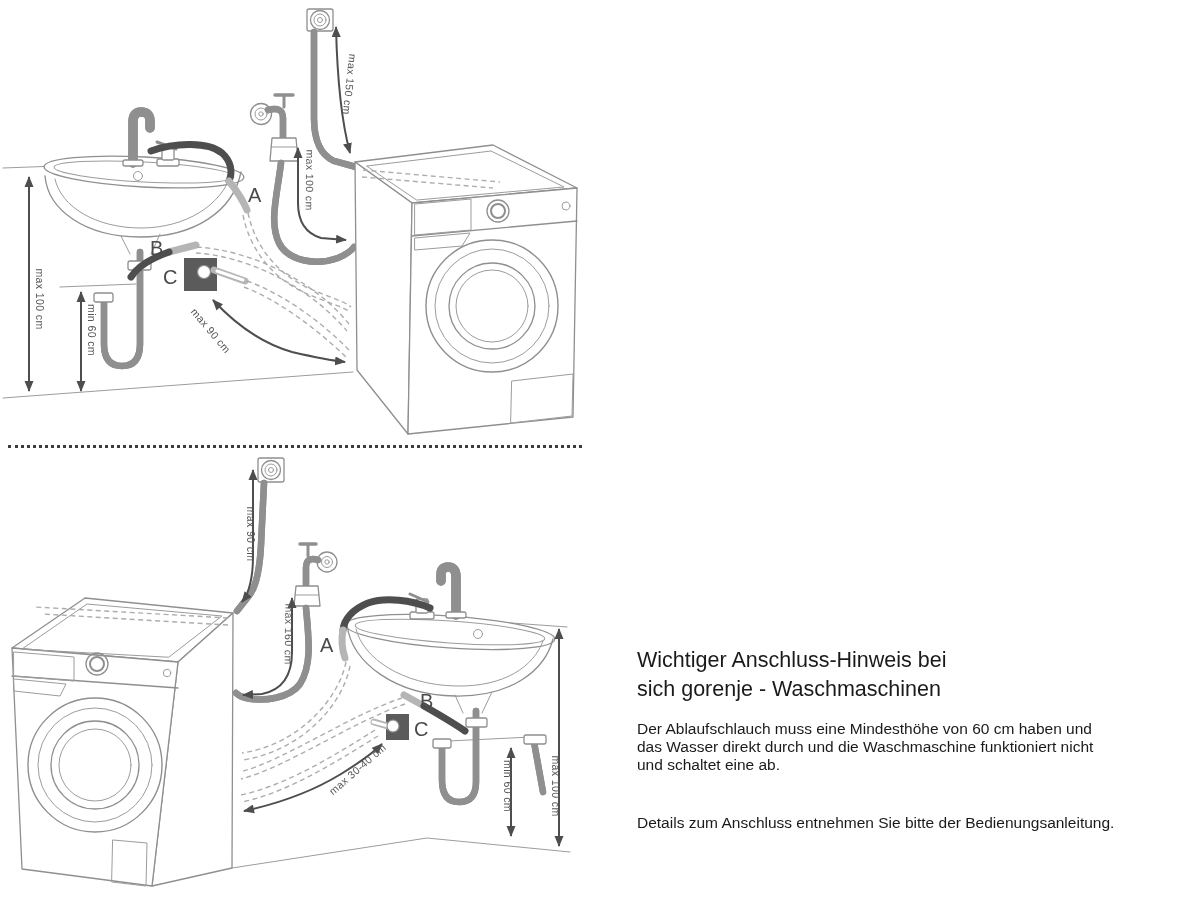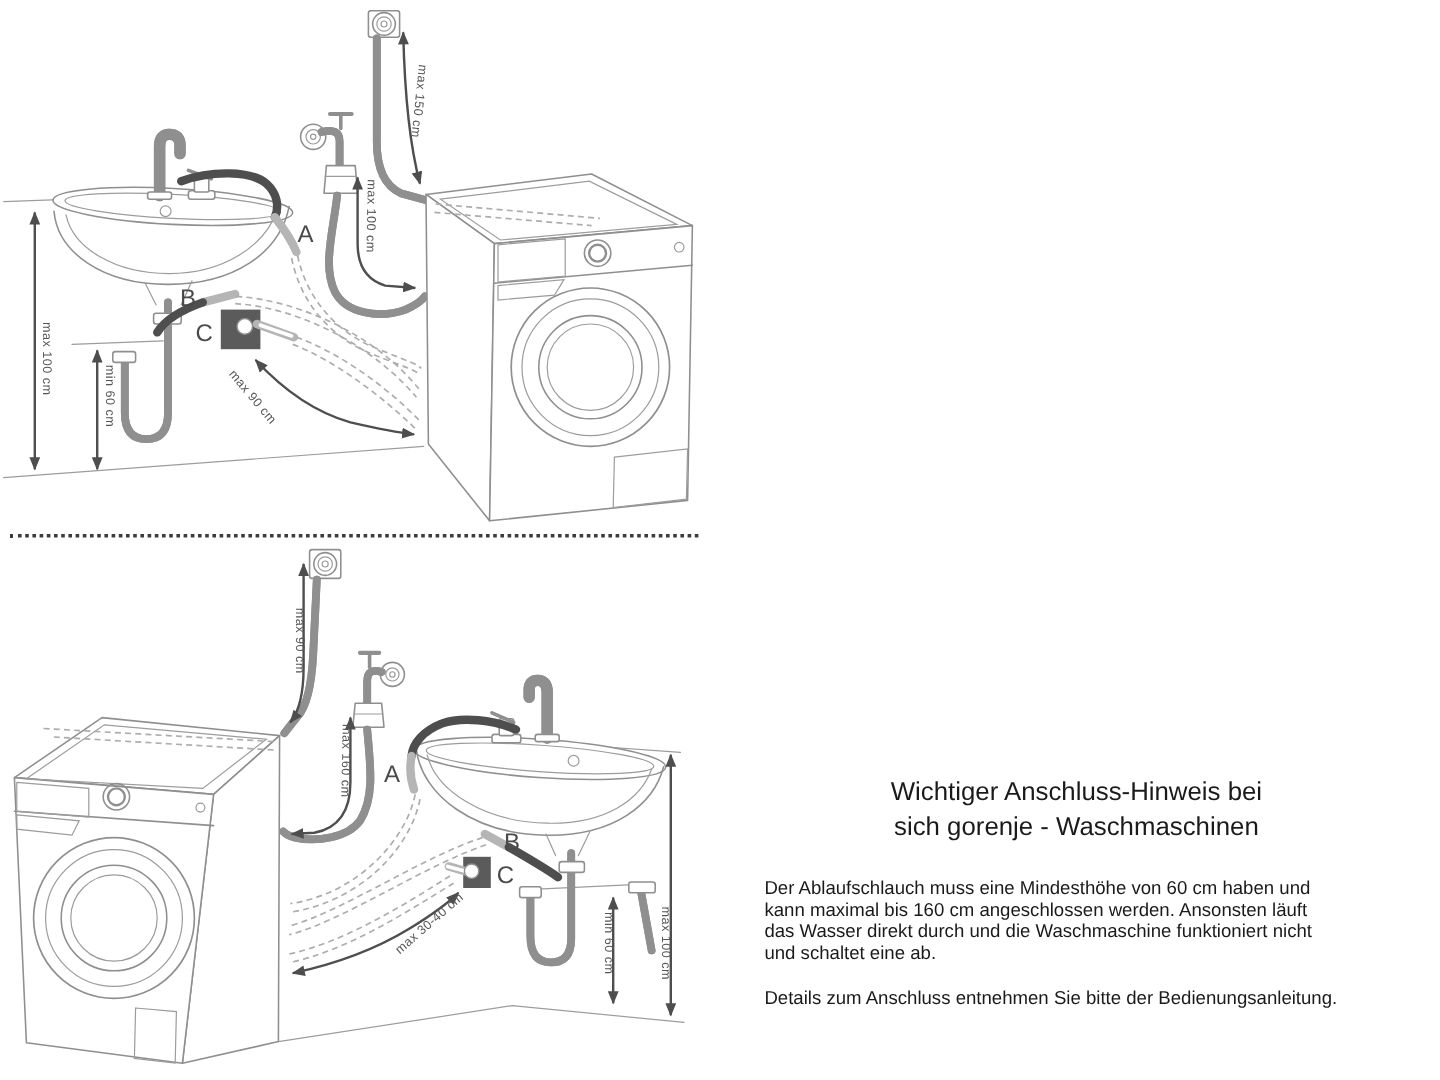--- a/index.html
+++ b/index.html
@@ -4,23 +4,23 @@
 <style>
   html,body{margin:0;padding:0;background:#fff;}
   .canvas{position:relative;width:1200px;height:900px;background:#fff;overflow:hidden;
           font-family:"Liberation Sans", sans-serif;}
   svg{position:absolute;display:block;}
   #svg-top{left:0;top:0;}
   #svg-bottom{left:0;top:455px;}
   .divider{position:absolute;left:8px;top:445px;width:574px;height:0;
            border-top:3px dotted #3c3c3c;}
   .info{position:absolute;left:637px;top:646px;width:520px;color:#1a1a1a;}
-  .info h1{margin:0;font-size:21.5px;line-height:29px;font-weight:400;color:#1a1a1a;text-align:center;}
-  .info .p1{margin-top:28px;font-size:15.5px;line-height:18px;}
-  .info .p2{margin-top:20px;font-size:15.5px;line-height:18px;}
+  .info h1{margin:0;font-size:21.5px;line-height:29px;font-weight:400;color:#1a1a1a;}
+  .info .p1{margin-top:16px;font-size:15.5px;line-height:18px;}
+  .info .p2{margin-top:40px;font-size:15.5px;line-height:18px;}
   
   .ln{stroke:#8f8f8f;stroke-width:1.3;fill:none;stroke-linecap:round;}
   .thin{stroke:#9c9c9c;stroke-width:1;fill:none;stroke-linecap:round;}
   .wf{fill:#ffffff;stroke:#8f8f8f;stroke-width:1.3;stroke-linejoin:round;}
   .hose-o{stroke:#8f8f8f;stroke-width:6.5;fill:none;stroke-linecap:round;}
   .hose-i{stroke:#ffffff;stroke-width:3.9;fill:none;stroke-linecap:round;}
   .fct-o{stroke:#8f8f8f;stroke-width:9.5;fill:none;stroke-linecap:round;}
   .fct-i{stroke:#ffffff;stroke-width:6.4;fill:none;stroke-linecap:round;}
   .dk{stroke:#4e4e4e;stroke-width:7;fill:none;stroke-linecap:round;}
   .lt{stroke:#b5b5b5;stroke-width:7;fill:none;stroke-linecap:round;}
@@ -297,20 +297,19 @@
     <text class="lbl" x="414" y="281">C</text>
   </svg>
 
   <div class="info">
     <h1>
       <div>Wichtiger Anschluss-Hinweis bei</div>
       <div>sich gorenje - Waschmaschinen</div>
     </h1>
     <div class="p1">
       <div>Der Ablaufschlauch muss eine Mindesthöhe von 60 cm haben und</div>
-      <div>kann maximal bis 160 cm angeschlossen werden. Ansonsten läuft</div>
       <div>das Wasser direkt durch und die Waschmaschine funktioniert nicht</div>
       <div>und schaltet eine ab.</div>
     </div>
     <div class="p2">Details zum Anschluss entnehmen Sie bitte der Bedienungsanleitung.</div>
   </div>
 
 </div>
 
 </body></html>

